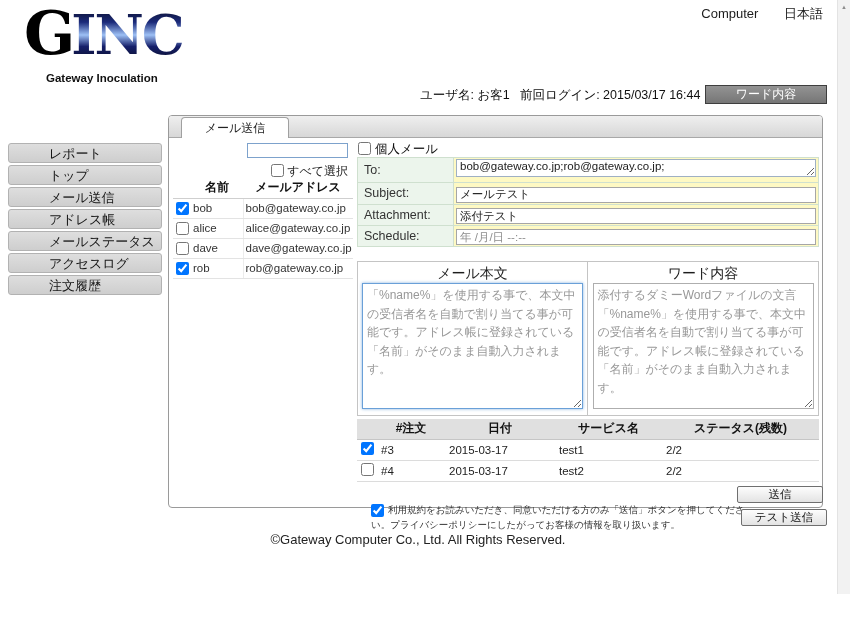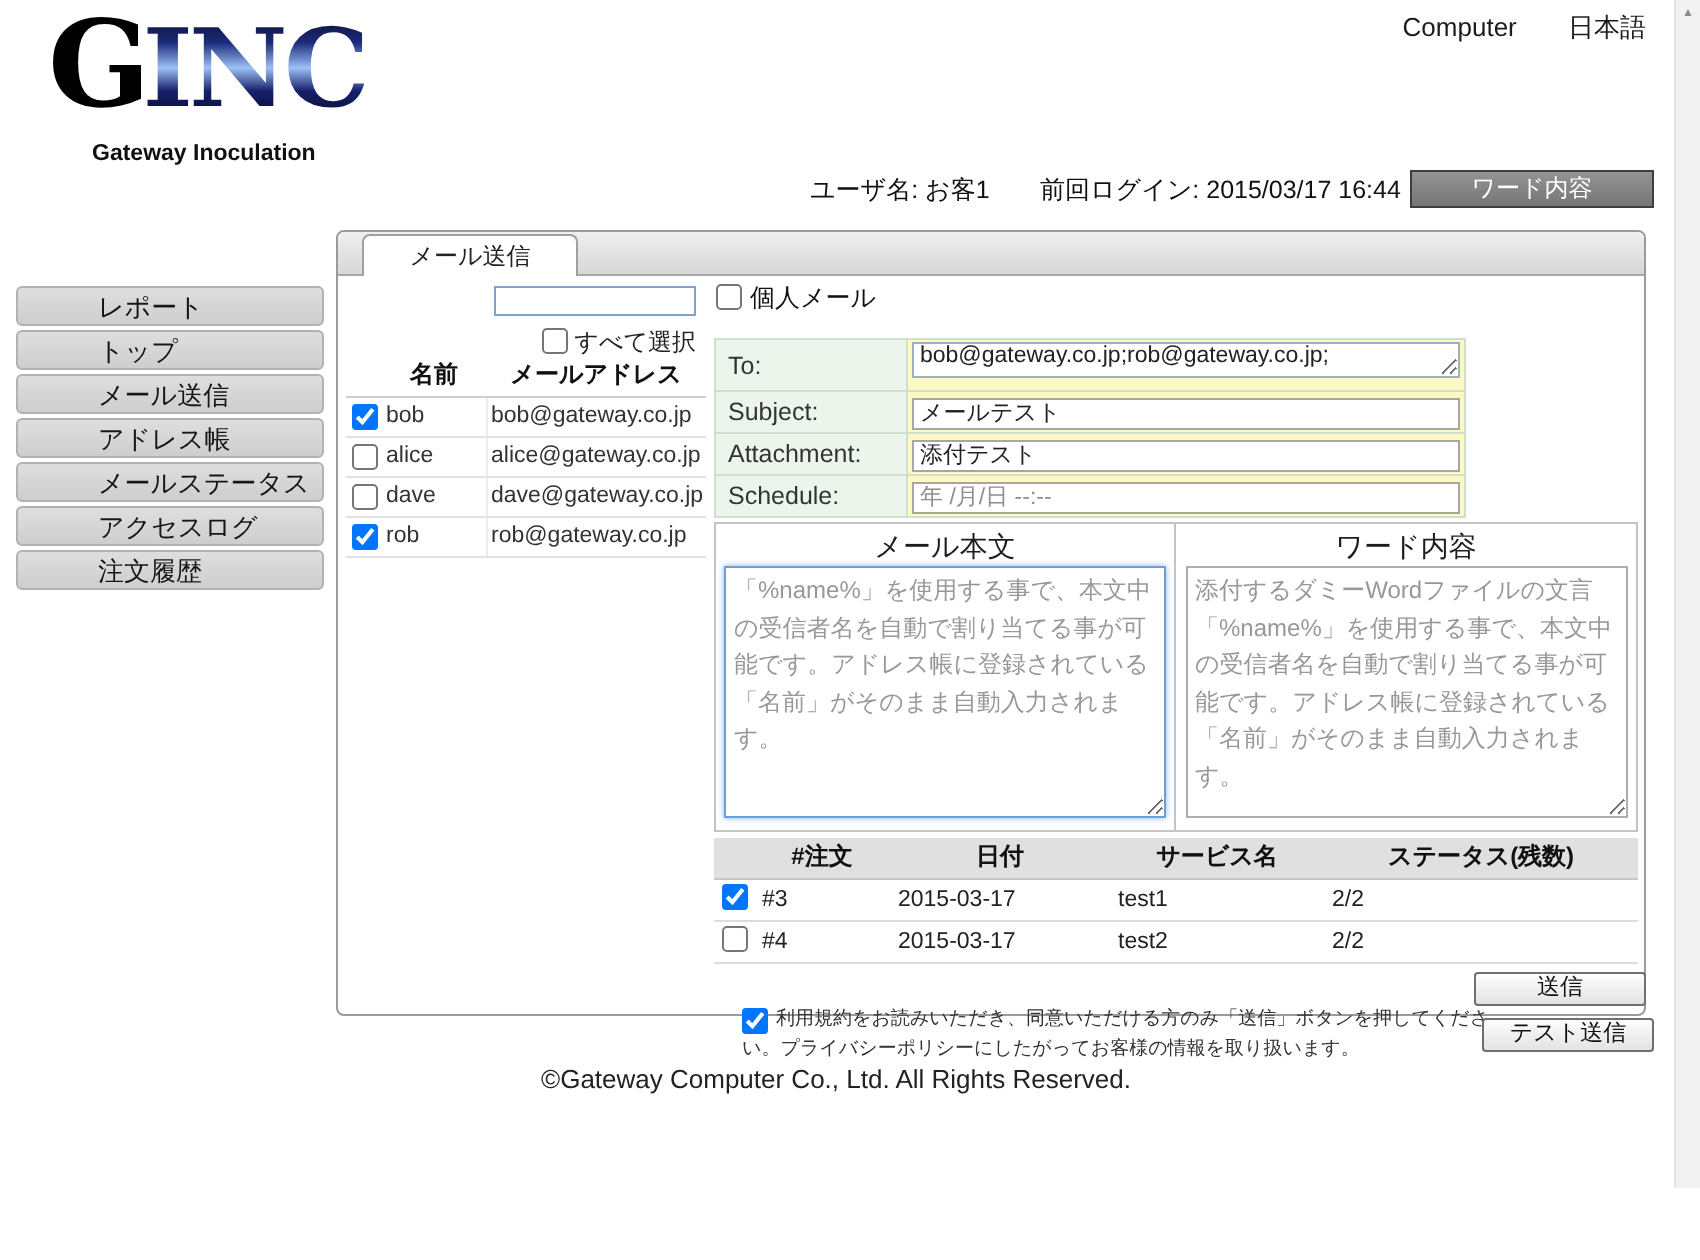--- a/index.html
+++ b/index.html
@@ -12,21 +12,21 @@
   .logo-line { font-family:"DejaVu Serif", serif; font-weight:bold; line-height:58px; white-space:nowrap; }
   .logo-g { font-size:60px; color:#000; letter-spacing:-4px; }
   .logo-inc { font-size:54px; background:linear-gradient(180deg,#06060f 0%,#1b2a7a 30%,#9dc0f5 50%,#16206b 68%,#04040c 100%); -webkit-background-clip:text; background-clip:text; color:transparent; letter-spacing:-2px; }
   .logo-sub { font-size:11.5px; font-weight:bold; color:#101010; margin:-6px 0 0 22px; }
 
   .lang { position:absolute; top:5px; right:27px; font-size:13px; color:#1c1c1c; }
   .lang a { color:#1c1c1c; text-decoration:none; margin-left:22px; cursor:pointer; }
 
   
   .userbar { position:absolute; top:85px; left:0; width:828px; height:20px; font-size:12.5px; color:#111; }
-  .ub-name { position:absolute; left:405px; top:2px; }
+  .ub-name { position:absolute; left:420px; top:2px; }
   .ub-login { position:absolute; left:520px; top:2px; }
   .logout-btn { position:absolute; left:705px; top:0; width:122px; height:19px; background:linear-gradient(#939393,#767676); border:1px solid #3e3e3e; color:#fff; font-size:12px; text-align:center; line-height:17px; cursor:pointer; }
 
   
   .sidebar { position:absolute; left:8px; top:143px; width:154px; }
   .side-item { height:20px; line-height:19px; margin-bottom:2px; background:linear-gradient(#dedede,#cecece); border:1px solid #b2b2b2; border-radius:3px; padding-left:40px; font-size:13px; color:#161616; cursor:pointer; }
 
   
   .panel { position:absolute; left:168px; top:115px; width:655px; height:393px; border:1px solid #9a9a9a; border-radius:4px; background:#fff; }
   .tabstrip { position:relative; height:22px; background:linear-gradient(#efefef,#d7d7d7); border-bottom:1px solid #a8a8a8; border-radius:3px 3px 0 0; }
@@ -43,21 +43,21 @@
   .addr-table th { font-size:12px; font-weight:bold; color:#111; height:20px; border-bottom:1px solid #cfcfcf; text-align:center; }
   .addr-table td { height:20px; border-bottom:1px solid #e3e3e3; padding-left:2px; }
   .addr-table td.cb, .addr-table th.cb { width:18px; text-align:center; padding:0; }
   .addr-table td.nm { width:52px; border-right:1px solid #ececec; }
   .addr-table input { vertical-align:middle; }
 
   
   .personal { position:absolute; left:189px; top:3px; font-size:12.5px; color:#111; }
   .personal input { vertical-align:-2px; margin-right:4px; }
 
-  .form-table { position:absolute; left:188px; top:31px; width:376px; border-collapse:collapse;border-radius:20px; }
+  .form-table { position:absolute; left:188px; top:19px; width:462px; border-collapse:collapse;border-radius:20px; }
   .form-table td { border:1px solid #cfe0cf; height:20px; }
   .form-table td.lbl { width:96px; background:#ecf5ec; font-size:12.5px; color:#333; padding-left:6px; }
   .form-table td.val { padding:1px 2px; background:#fef9c3; }
   .form-table input[type=text] { width:100%; height:16px; border:1px solid #a6a6a6; font-size:11.5px; padding:0 3px; color:#222; }
   .to-area { width:100%; height:18px; border:1px solid #9fb0c4; font-size:11.5px; padding:0 3px; resize:both; overflow:hidden; color:#222; font-family:"Liberation Sans",sans-serif; }
   .sched-input::placeholder, .gray-ph::placeholder { color:#8e8e8e; }
 
   .textzones { position:absolute; left:188px; top:123px; width:462px; height:155px; display:flex; }
   .tz { width:231px; border:1px solid #c4c4c4; }
   .tz + .tz { border-left:none; }

